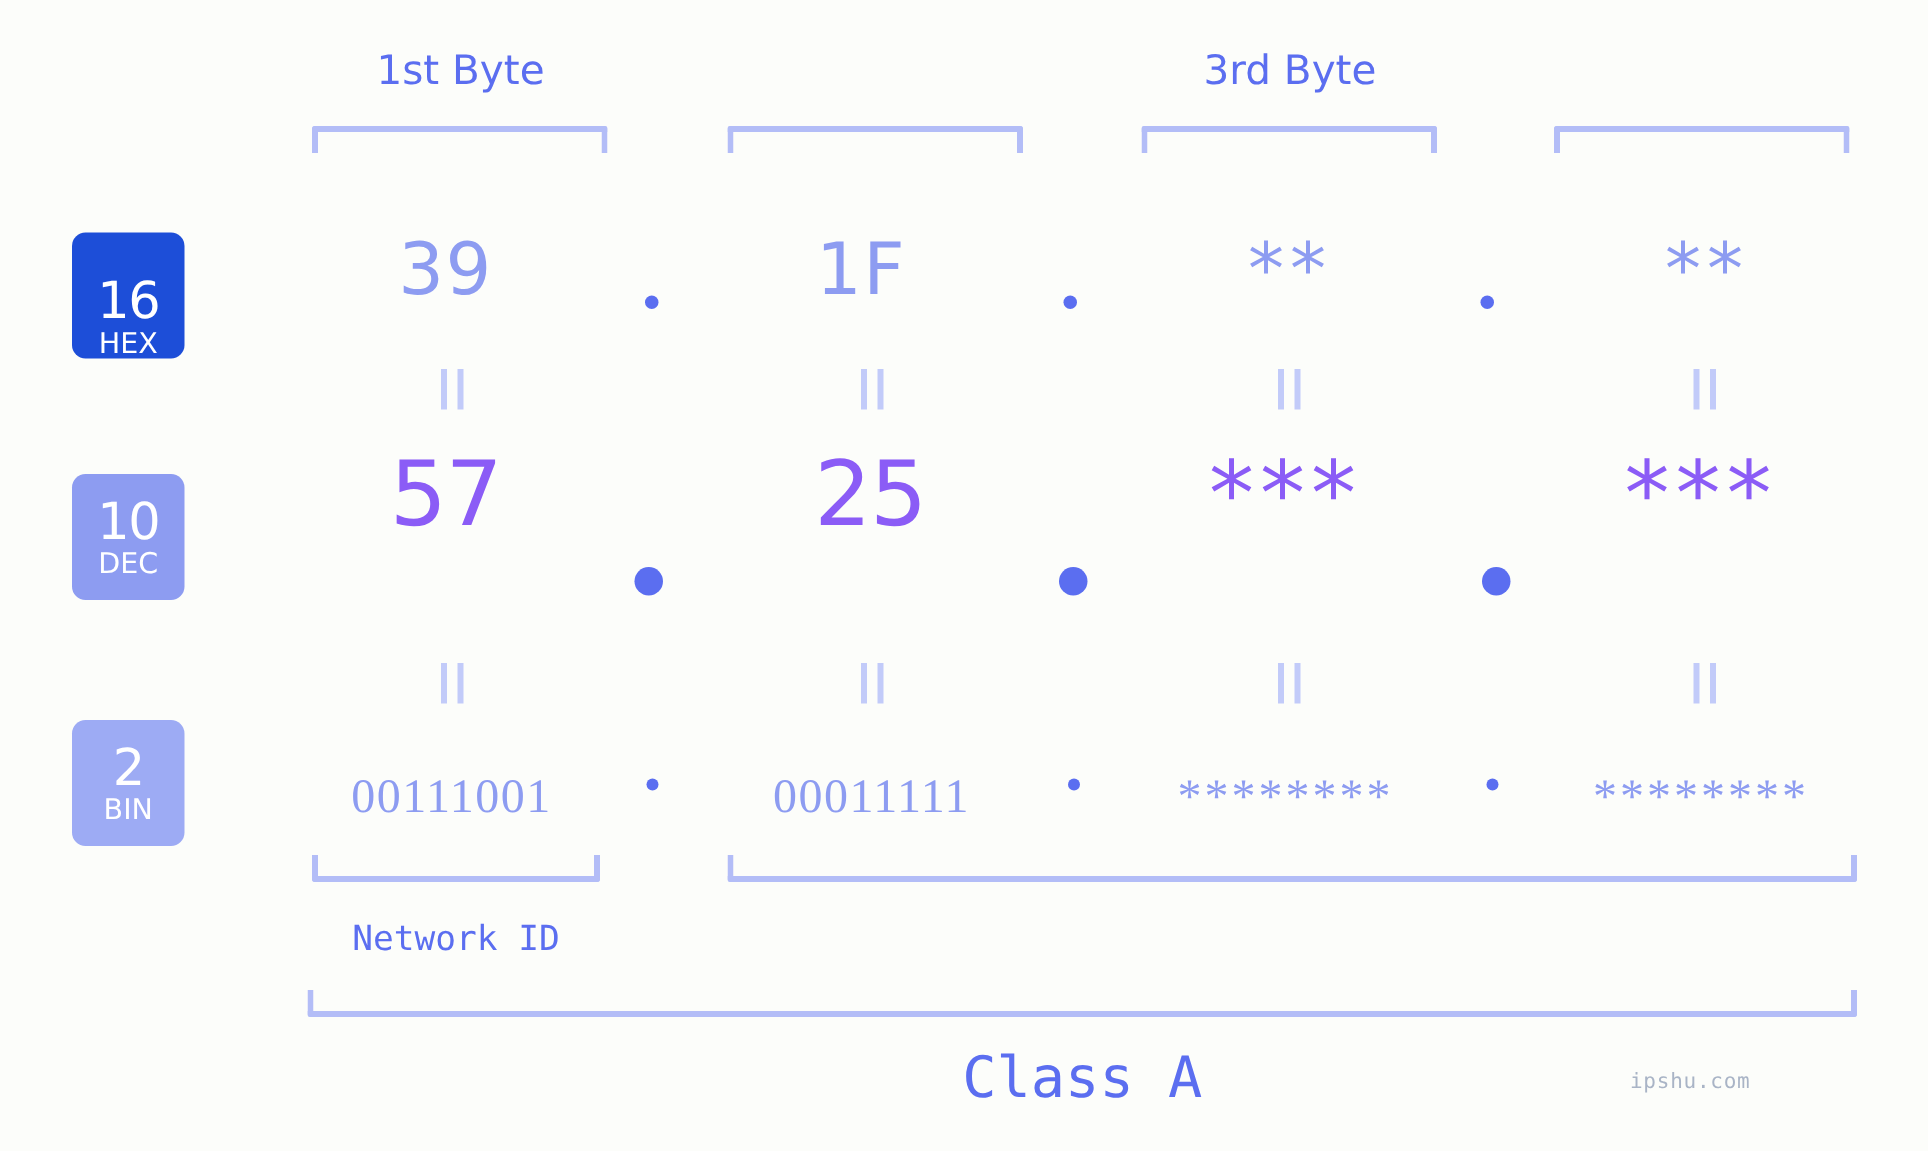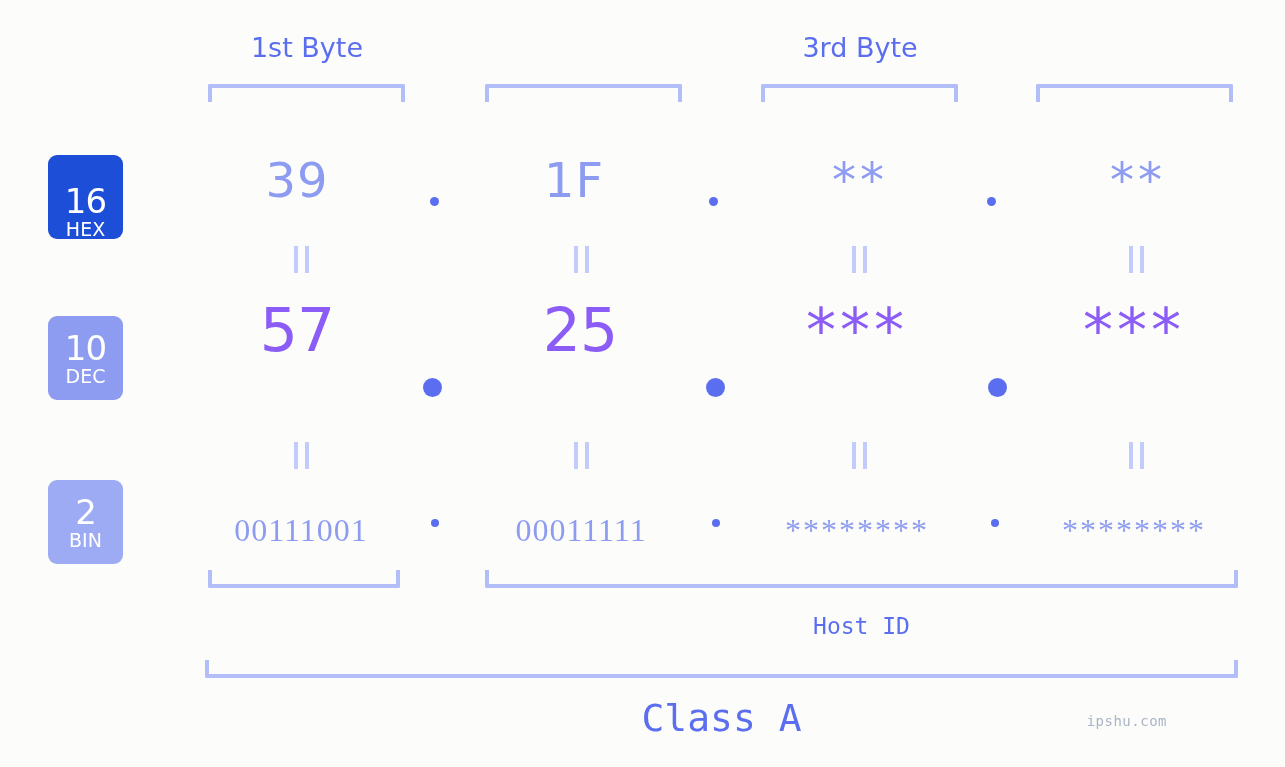--- a/index.html
+++ b/index.html
@@ -269,20 +269,20 @@
     <div class="cell ast" style="left:1034px;">********</div>
 
     <div class="dot dot-bin" style="left:431px;"></div>
     <div class="dot dot-bin" style="left:712px;"></div>
     <div class="dot dot-bin" style="left:991px;"></div>
   </div>
 
   <div class="bottom-bracket" style="left:208px; top:570px; width:192px;"></div>
   <div class="bottom-bracket" style="left:485px; top:570px; width:753px;"></div>
 
-  <div class="idlabel" style="left:485px; top:615px; width:753px;">Host ID</div>
+  <div class="idlabel" style="left:208px; top:615px; width:192px;">Network ID</div>
 
   <div class="bottom-bracket" style="left:205px; top:660px; width:1033px;"></div>
   <div class="classlabel" style="left:205px; top:699px; width:1033px;">Class A</div>
 
   <div class="watermark">ipshu.com</div>
 
 </div>
 
 </body></html>

